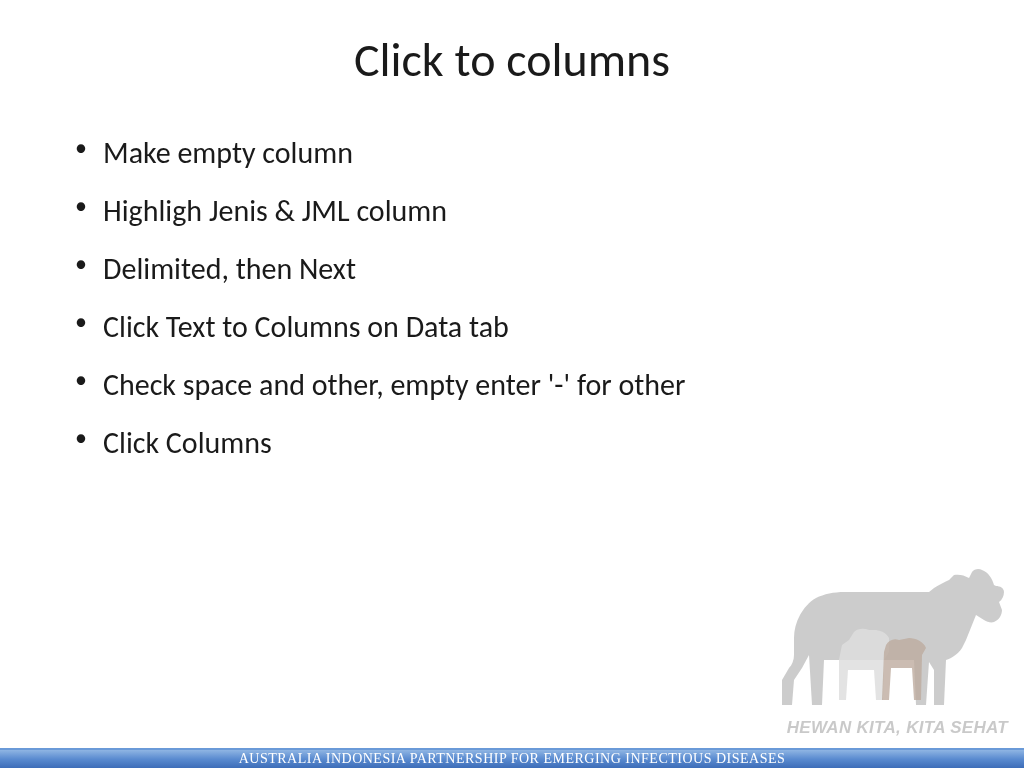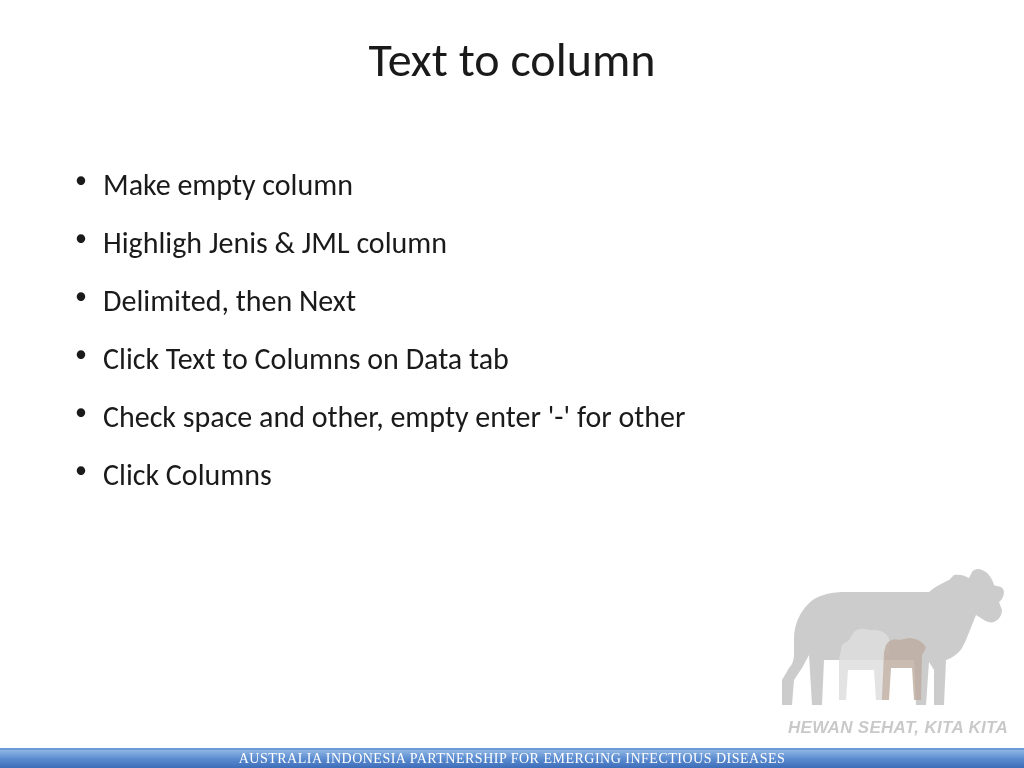--- a/index.html
+++ b/index.html
@@ -22,21 +22,20 @@
       color: #1a1a1a;
       padding-top: 30px;
       padding-bottom: 40px;
     }
     .slide-content {
       padding-left: 75px;
       padding-right: 40px;
     }
     .bullet-list {
       list-style: none;
-      margin-top: 32px;
     }
     .bullet-item {
       font-size: 30px;
       color: #1a1a1a;
       line-height: 1.6;
       padding-left: 28px;
       position: relative;
       margin-bottom: 10px;
     }
     .bullet-item::before {
@@ -87,21 +86,21 @@
       font-size: 17px;
       font-weight: bold;
       font-style: italic;
       color: #b8b8b8;
       letter-spacing: 0.3px;
     }
   </style>
 </head>
 <body>
 
-<h1 class="slide-title">Text to column</h1>
+<h1 class="slide-title">Click to columns</h1>
 
 <div class="slide-content">
   <ul class="bullet-list">
     <li class="bullet-item">Make empty column</li>
     <li class="bullet-item">Highligh Jenis &amp; JML column</li>
     <li class="bullet-item">Delimited, then Next</li>
     <li class="bullet-item">Click Text to Columns on Data tab</li>
     <li class="bullet-item">Check space and other, empty enter '-' for other</li>
     <li class="bullet-item">Click Columns</li>
   </ul>
@@ -174,18 +173,18 @@
       L 155 140
       L 157 108
       L 178 108
       L 180 140
       L 187 140
       L 188 95
       L 192 88
       C 190 82, 182 78, 175 78
       Z"></path>
   </svg>
-  <div class="logo-tagline">HEWAN SEHAT, KITA KITA</div>
+  <div class="logo-tagline">HEWAN KITA, KITA SEHAT</div>
 </div>
 
 <div class="footer-bar">
   <span class="footer-text">AUSTRALIA INDONESIA PARTNERSHIP FOR EMERGING INFECTIOUS DISEASES</span>
 </div>
 
 </body></html>

